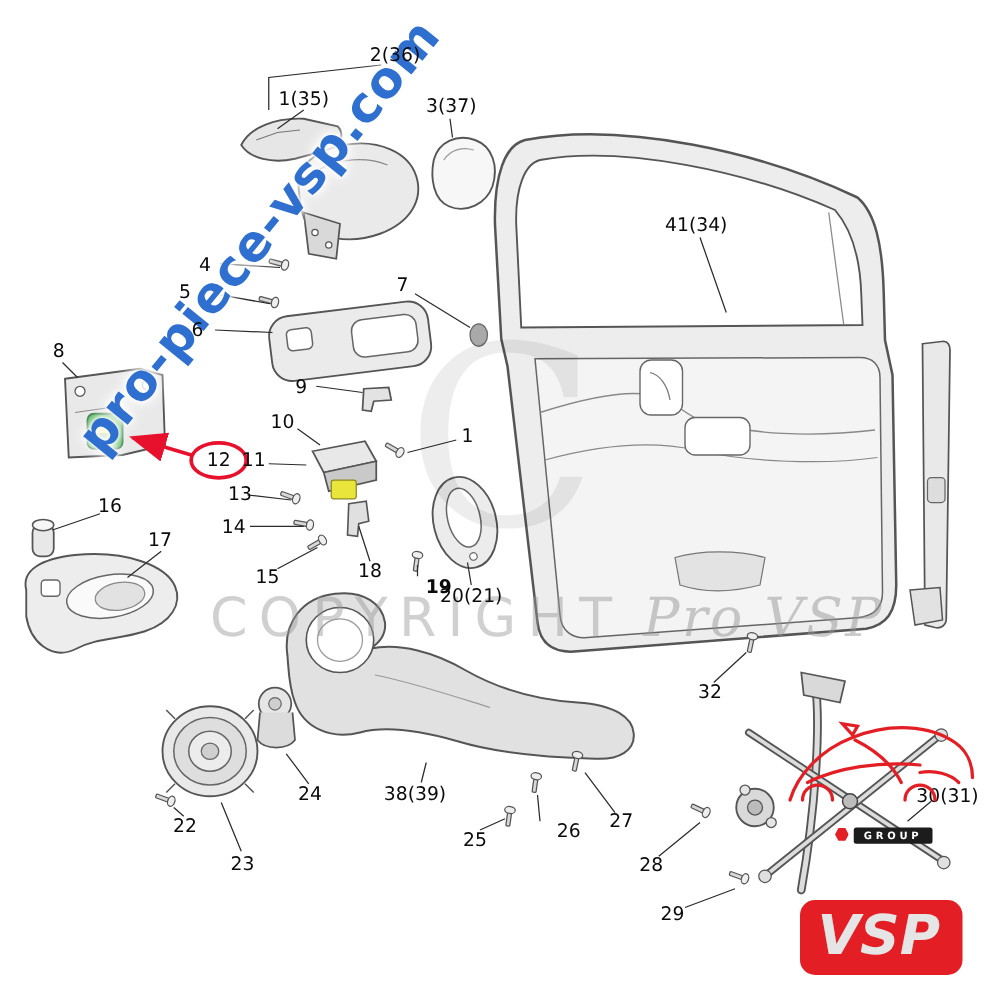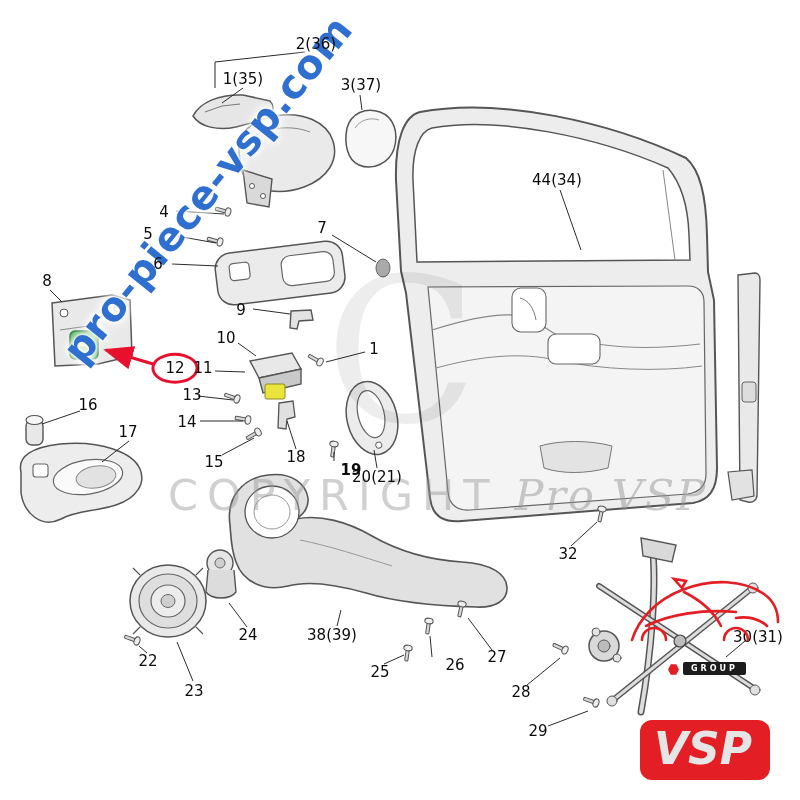--- a/index.html
+++ b/index.html
@@ -24,21 +24,21 @@
           color:var(--watermark-blue); z-index:5; white-space:nowrap;
           text-shadow:0 0 3px #fff, 0 0 6px #fff, 0 0 10px #fff, 0 0 14px #fff; }
 
   .callout-layer { position:absolute; inset:0; z-index:6; pointer-events:none; }
   .callout { position:absolute; transform:translate(-50%,-50%); font-size:15px; color:#0b0b0b;
           white-space:nowrap; line-height:1.1; }
   .callout.circled { border:3px solid var(--callout-red); border-radius:50%; padding:4px 11px; }
 
   .logo { position:absolute; left:622px; top:574px; width:172px; height:212px; z-index:7; }
   .logo-car { position:absolute; left:2px; top:0; }
-  .logo-group { position:absolute; left:46px; top:88px; display:flex; align-items:flex-end; gap:4px; }
+  .logo-group { position:absolute; left:46px; top:88px; display:flex; align-items:flex-start; gap:4px; }
   .logo-group .hex { width:11px; height:11px; background:var(--logo-red);
           clip-path:polygon(25% 3%,75% 3%,100% 50%,75% 97%,25% 97%,0% 50%); }
   .logo-group .grp { background:#1c1c1c; color:#fff; font-size:8px; font-weight:bold;
           letter-spacing:3px; padding:2px 8px; border-radius:2px; }
   .logo-pro { position:absolute; left:30px; top:98px; font-size:48px; font-weight:bold;
           font-style:italic; color:var(--logo-red); line-height:1; display:flex; align-items:flex-start; }
   .logo-pro .pro-hex { margin-left:2px; margin-top:-2px; }
   .logo-vsp { position:absolute; left:18px; top:146px; background:var(--logo-red); color:#e5e5e5;
           font-size:44px; font-weight:bold; font-style:italic; line-height:1;
           padding:7px 18px 9px 14px; border-radius:12px; }
@@ -199,21 +199,21 @@
   <div class="wm-copyright">
     <span>COPYRIGHT</span><span class="brand">Pro VSP</span>
   </div>
 
   <div class="wm-diagonal">pro-piece-vsp.com</div>
 
   <div class="callout-layer">
       <span class="callout" style="left: 316px; top: 44px;">2(36)</span>
       <span class="callout" style="left: 243px; top: 79px;">1(35)</span>
       <span class="callout" style="left: 361px; top: 85px;">3(37)</span>
-      <span class="callout" style="left: 557px; top: 180px;">44(34)</span>
+      <span class="callout" style="left: 557px; top: 180px;">41(34)</span>
       <span class="callout" style="left: 164px; top: 212px;">4</span>
       <span class="callout" style="left: 148px; top: 234px;">5</span>
       <span class="callout" style="left: 322px; top: 228px;">7</span>
       <span class="callout" style="left: 158px; top: 264px;">6</span>
       <span class="callout" style="left: 47px; top: 281px;">8</span>
       <span class="callout" style="left: 241px; top: 310px;">9</span>
       <span class="callout" style="left: 226px; top: 338px;">10</span>
       <span class="callout" style="left: 374px; top: 349px;">1</span>
       <span class="callout circled" style="left: 175px; top: 368px;">12</span>
       <span class="callout" style="left: 203px; top: 368px;">11</span>

